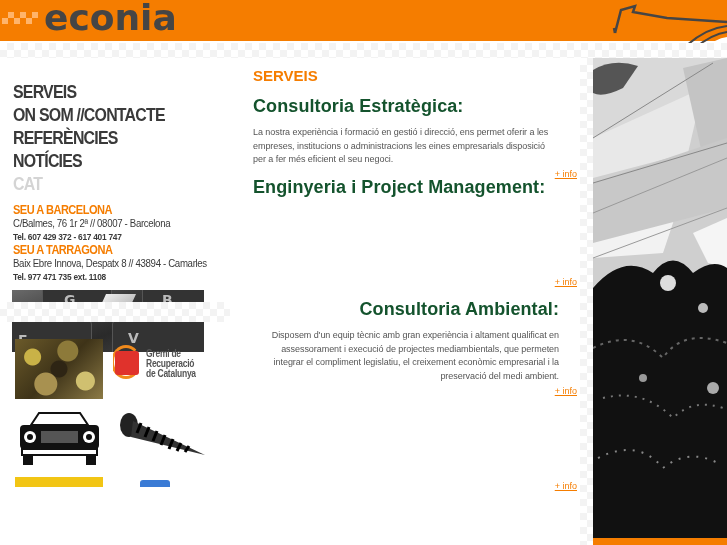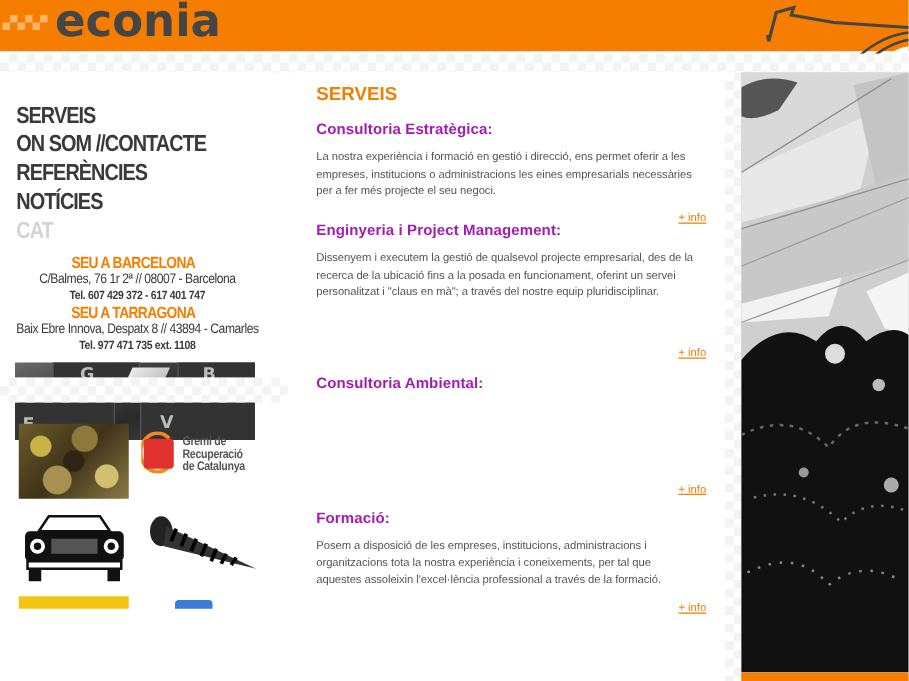--- a/index.html
+++ b/index.html
@@ -41,21 +41,21 @@
     .sidebar { position: absolute; left: 0; top: 58px; width: 218px; height: 487px; background: #fff; }
     .nav { position: absolute; left: 13px; top: 22px; }
     .nav-item {
       display: block; font-family: "Liberation Sans", sans-serif; font-weight: bold;
       font-size: 18.5px; line-height: 23px; color: #3a3a3a; letter-spacing: -0.9px;
       transform: scaleX(0.86); transform-origin: left center; white-space: nowrap;
       text-decoration: none;
     }
     .nav-item.lang { color: #d4d4d4; }
 
-    .offices { position: absolute; left: 13px; top: 145px; text-align: center; }
+    .offices { position: absolute; left: 13px; top: 145px; }
     .office-title {
       font-weight: bold; font-size: 13px; color: #f57d00; line-height: 14px;
       letter-spacing: -0.6px; transform: scaleX(0.85); transform-origin: left; white-space: nowrap;
     }
     .office-addr {
       font-size: 11px; color: #3a3a3a; line-height: 13px; letter-spacing: -0.4px;
       transform: scaleX(0.88); transform-origin: left; white-space: nowrap;
     }
     .office-tel {
       font-weight: bold; font-size: 9.5px; color: #3a3a3a; line-height: 13px; letter-spacing: -0.3px;
@@ -104,27 +104,27 @@
     .thumb-yellow { left: 0; top: 138px; width: 88px; height: 10px; background: #f2c514; }
     .thumb-blue { left: 125px; top: 141px; width: 30px; height: 7px; background: #3a7bd5; border-radius: 3px 3px 0 0; }
 
     
     .main { position: absolute; left: 232px; top: 58px; width: 348px; height: 487px; background: #fff; }
     .page-title {
       position: absolute; left: 21px; top: 9px; font-size: 15px; font-weight: bold;
       color: #f57d00; letter-spacing: 0px;
     }
     .service { position: absolute; left: 21px; width: 306px; }
-    .service-title { font-size: 12px; font-weight: bold; color: #a21caf; letter-spacing: 0.1px; }
+    .service-title { font-size: 18px; font-weight: bold; color: #14532d; letter-spacing: 0.1px; }
     .service-desc {
       margin-top: 9px; font-size: 9px; line-height: 13.5px; color: #555;
       letter-spacing: -0.05px;
     }
     .more-link {
-      position: absolute; right: 15px; font-size: 9px; color: #f57d00;
+      position: absolute; right: 3px; font-size: 9px; color: #f57d00;
       text-decoration: underline;
       text-align: right;
     }
 
     .right-band { position: absolute; left: 580px; top: 58px; width: 13px; height: 487px; }
 
     
     .photo { position: absolute; left: 593px; top: 58px; width: 134px; height: 480px; overflow: hidden; background: #d4d4d4; }
     .photo-bottom-bar { position: absolute; left: 593px; top: 538px; width: 134px; height: 7px; background: #f57d00; }
   </style>
@@ -214,39 +214,35 @@
   <div class="thumb thumb-yellow"></div>
   <div class="thumb thumb-blue"></div>
 </div>
 
 <div class="main checker">
   <div style="position:absolute;left:6px;top:0;width:342px;height:487px;background:#fff;"></div>
   <h1 class="page-title">SERVEIS</h1>
 
   <div class="service" style="top:38px;">
     <h2 class="service-title">Consultoria Estratègica:</h2>
-    <p class="service-desc">La nostra experiència i formació en gestió i direcció, ens permet oferir a les empreses, institucions o administracions les eines empresarials necessàries per a fer més projecte el seu negoci.</p>
+    <p class="service-desc">La nostra experiència i formació en gestió i direcció, ens permet oferir a les empreses, institucions o administracions les eines empresarials disposició per a fer més eficient el seu negoci.</p>
   </div>
   <a class="more-link" style="top:111px;">+ info</a>
 
   <div class="service" style="top:119px;">
     <h2 class="service-title">Enginyeria i Project Management:</h2>
-    <p class="service-desc">Dissenyem i executem la gestió de qualsevol projecte empresarial, des de la recerca de la ubicació fins a la posada en funcionament, oferint un servei personalitzat i "claus en mà"; a través del nostre equip pluridisciplinar.</p>
   </div>
   <a class="more-link" style="top:219px;">+ info</a>
 
-  <div class="service" style="top:241px;">
+  <div class="service" style="top:241px;text-align:right;">
     <h2 class="service-title">Consultoria Ambiental:</h2>
+    <p class="service-desc">Disposem d'un equip tècnic amb gran experiència i altament qualificat en assessorament i execució de projectes mediambientals, que permeten integrar el compliment legislatiu, el creixement econòmic empresarial i la preservació del medi ambient.</p>
   </div>
   <a class="more-link" style="top:328px;">+ info</a>
 
-  <div class="service" style="top:349px;">
-    <h2 class="service-title">Formació:</h2>
-    <p class="service-desc">Posem a disposició de les empreses, institucions, administracions i organitzacions tota la nostra experiència i coneixements, per tal que aquestes assoleixin l'excel·lència professional a través de la formació.</p>
-  </div>
   <a class="more-link" style="top:423px;">+ info</a>
 </div>
 
 <div class="right-band checker"></div>
 
 <svg class="photo" viewBox="0 0 134 480" preserveAspectRatio="none">
   <rect x="0" y="0" width="134" height="480" fill="#cfcfcf"></rect>
   <polygon points="0,0 134,0 134,40 0,120" fill="#d9d9d9"></polygon>
   <polygon points="0,80 110,30 95,95 0,120" fill="#e8e8e8"></polygon>
   <polygon points="0,155 90,135 70,195 0,200" fill="#f2f2f2"></polygon>

